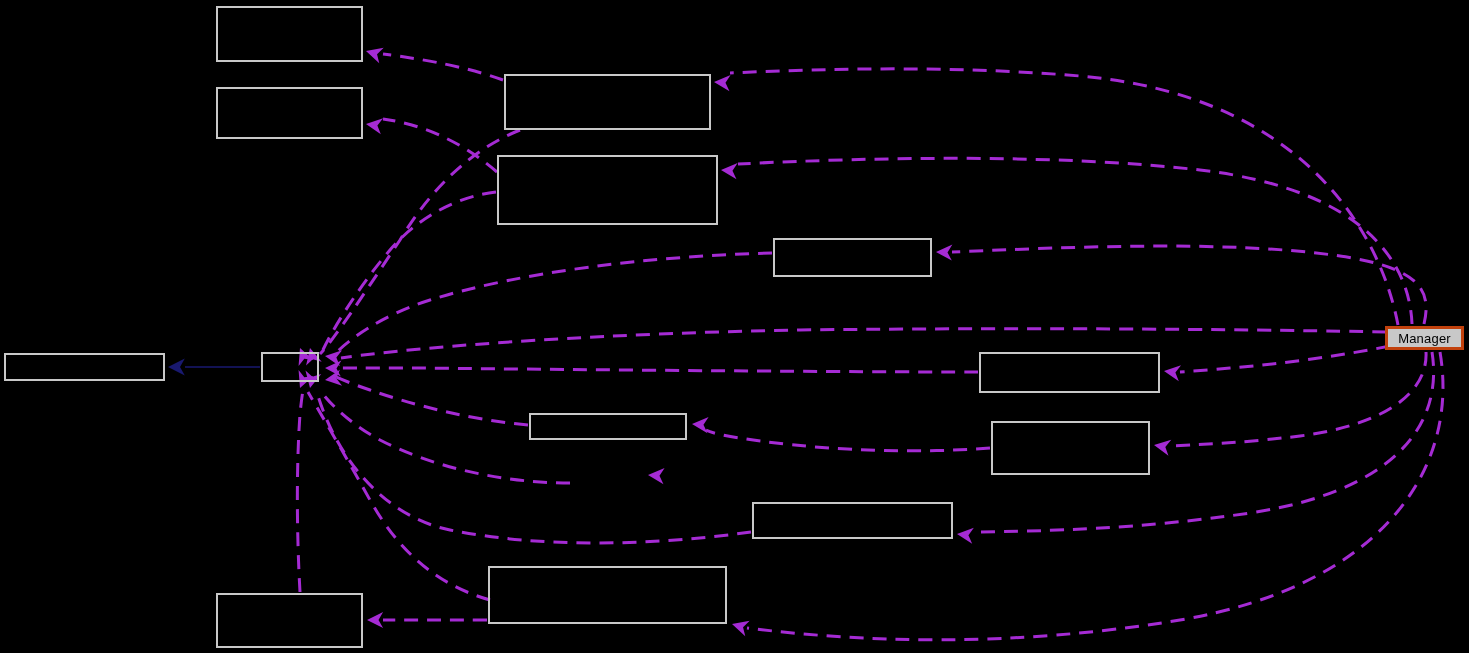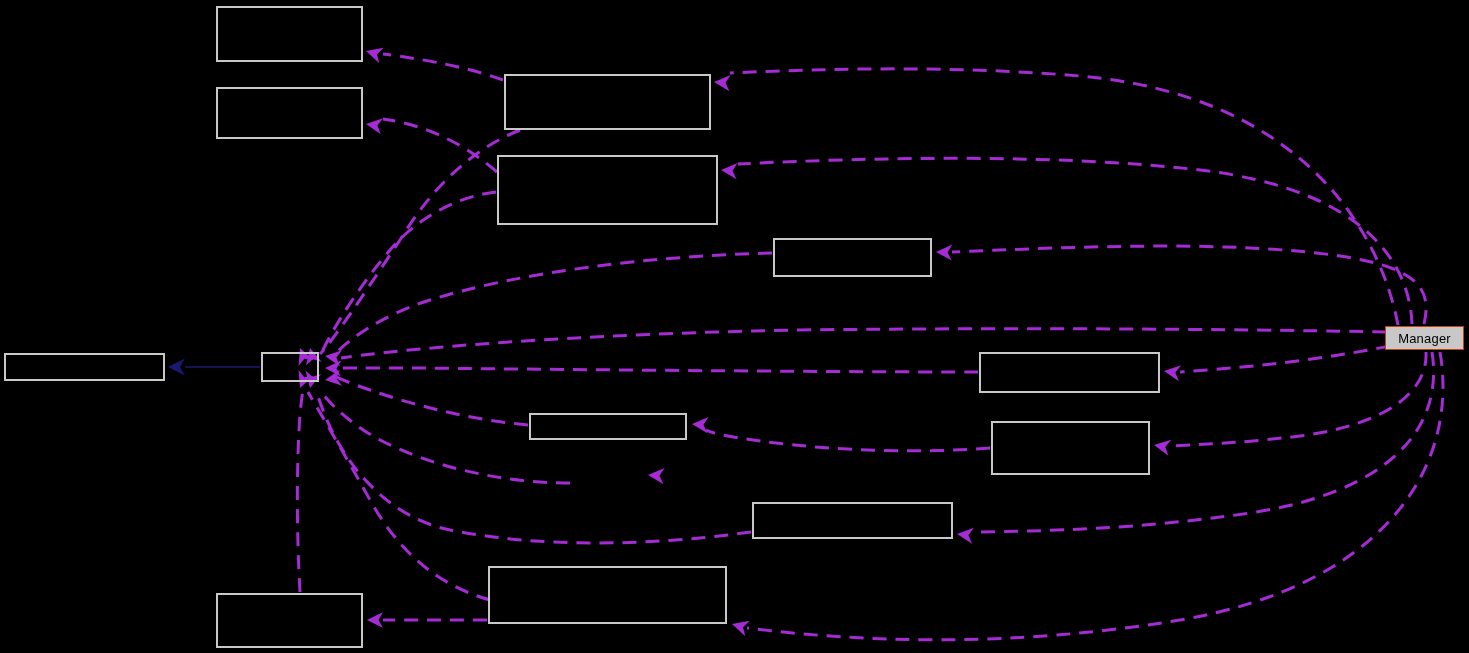--- a/index.html
+++ b/index.html
@@ -13,21 +13,21 @@
   }
   #edges{position:absolute;left:0;top:0;width:1469px;height:653px;}
   .node{
     position:absolute;
     box-sizing:border-box;
     background:transparent;
     border:2px solid #c8c8c8;
   }
   .node.filled{
     background:#c8c8c8;
-    border:1px solid #c2410c;
+    border:3px solid #c2410c;
     display:flex;align-items:center;justify-content:center;
     color:#000000;
     font-size:13px;
     line-height:1;
     letter-spacing:.2px;
   }
   .node-label{pointer-events:none;white-space:nowrap;}
 </style>
 </head>
 <body>

